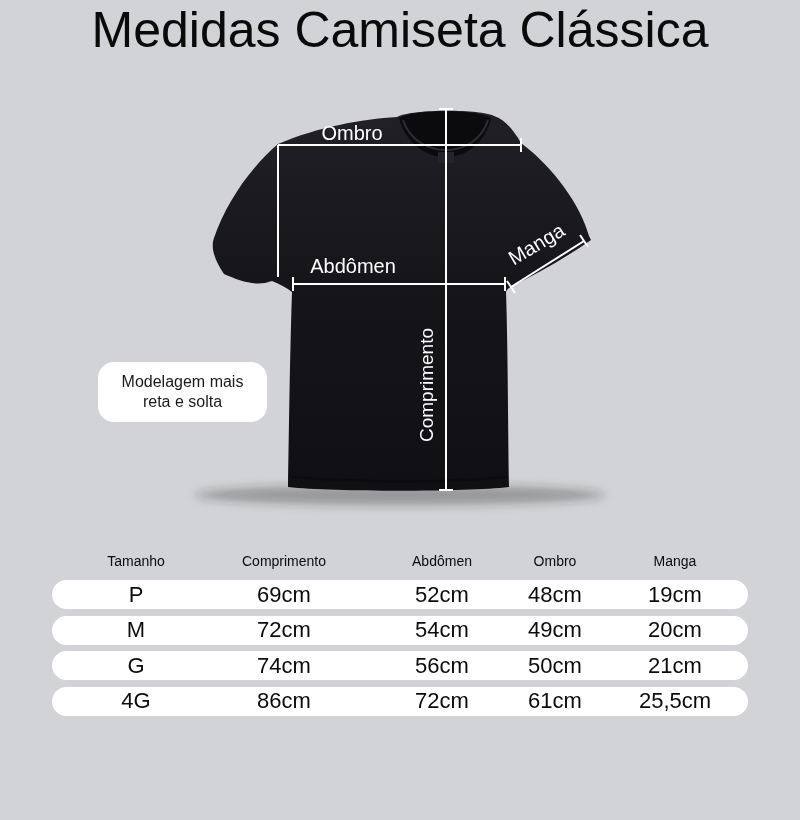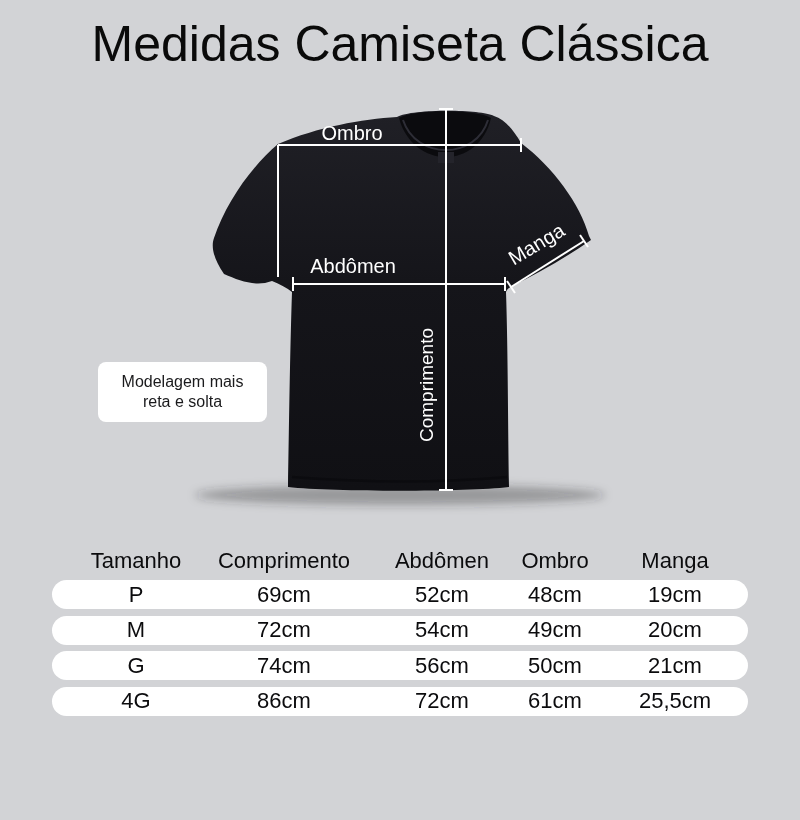--- a/index.html
+++ b/index.html
@@ -4,42 +4,42 @@
 <style>
   html,body { margin:0; padding:0; }
   body {
     width:800px; height:820px;
     background:#d2d3d6;
     font-family:"Liberation Sans","DejaVu Sans",sans-serif;
     position:relative;
     overflow:hidden;
   }
   .title {
-    position:absolute; top:16px; left:0; width:800px;
+    position:absolute; top:2px; left:0; width:800px;
     text-align:center;
     font-size:50px; line-height:56px;
     color:#0a0a0a;
     white-space:nowrap;
   }
   .diagram-svg { position:absolute; left:0; top:0; }
   .note-box {
     position:absolute; left:98px; top:362px;
     width:169px; height:60px;
-    background:#ffffff; border-radius:8px;
+    background:#ffffff; border-radius:16px;
     display:flex; align-items:center; justify-content:center;
     text-align:center;
     font-size:16px; line-height:20px; color:#1a1a1c;
     padding:16px 20px; box-sizing:border-box;
   }
   .size-table {
     position:absolute; left:52px; top:546px; width:696px;
   }
   .thead {
     position:relative; height:30px; margin-bottom:4px;
-    font-size:22px; color:#0b0b0d;
+    font-size:14px; color:#0b0b0d;
   }
   .trow {
     position:relative; height:29px; margin-bottom:6.5px;
     background:#ffffff; border-radius:15px;
     font-size:22px; color:#0b0b0d;
   }
   .cell {
     position:absolute; top:50%;
     transform:translate(-50%,-50%);
     white-space:nowrap;

